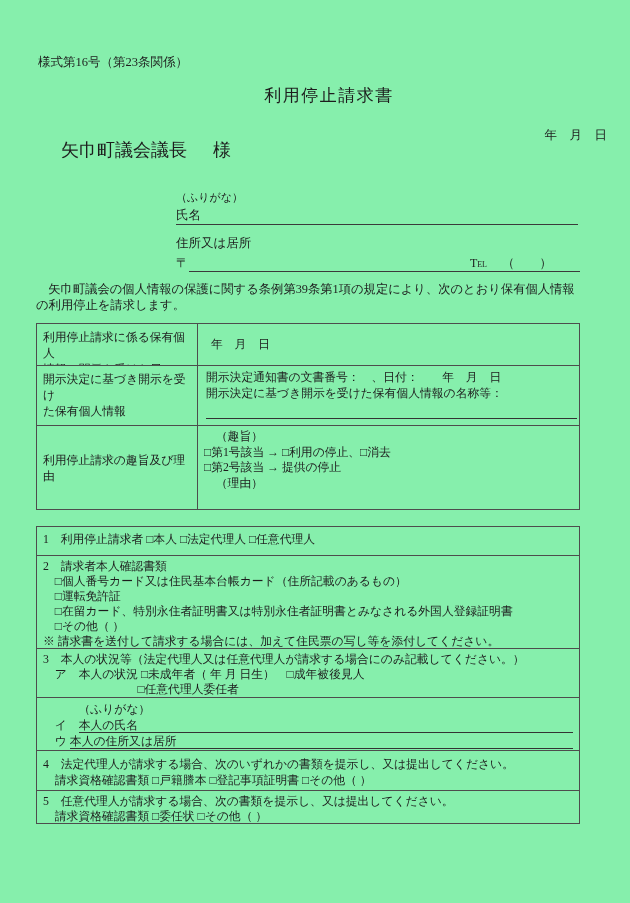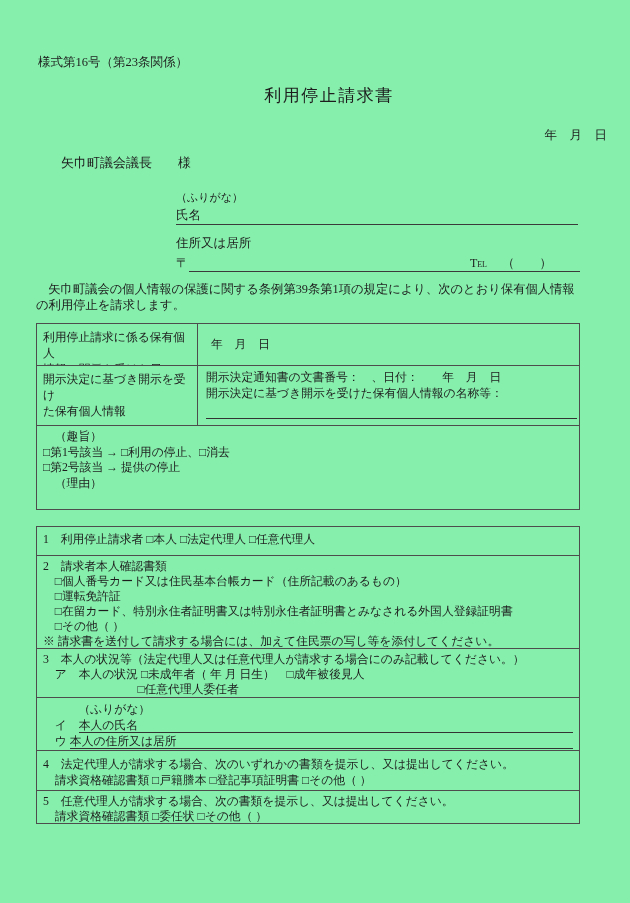--- a/index.html
+++ b/index.html
@@ -11,21 +11,21 @@
     padding-left:28px;
   }
   .abs { position:absolute; }
   .pre { white-space:pre; }
   .prewrap { white-space:pre-wrap; }
 
   
   .form-number { left:38px; top:54px; font-size:12.5px; }
   .form-title  { left:0; right:0; top:84px; text-align:center; font-size:17px; letter-spacing:1.5px; }
   .date-blank  { right:51px; top:127px; font-size:12.5px; }
-  .addressee   { left:61px; top:154px; font-size:13px; }
+  .addressee   { left:61px; top:138px; font-size:18px; }
   .addressee .honorific { margin-left:26px; }
 
   .name-block { left:176px; top:190px; width:402px; }
   .furigana   { font-size:11px; }
   .field-line { display:flex; margin-top:2px; font-size:12.5px; height:17px;flex-direction:column; }
   .field-line .lbl { white-space:pre; }
   .fill { flex:1; border-bottom:1px solid #3a3a3a; }
 
   .addr-block { left:176px; top:235px; width:404px; }
   .addr-label { font-size:12.5px; }
@@ -109,20 +109,21 @@
     <div class="trow r2">
       <div class="lcell prewrap">開示決定に基づき開示を受け
 た保有個人情報</div>
       <div class="rcell">
         <div class="line">開示決定通知書の文書番号：　、日付：　　年　月　日</div>
         <div class="line">開示決定に基づき開示を受けた保有個人情報の名称等：</div>
         <div class="cell-rule"></div>
       </div>
     </div>
     <div class="trow r3">
+      <div class="lcell prewrap">利用停止請求の趣旨及び理由</div>
       <div class="rcell">
         <div class="line">　（趣旨）</div>
         <div class="line">□第1号該当 → □利用の停止、□消去</div>
         <div class="line">□第2号該当 → 提供の停止</div>
         <div class="line">　（理由）</div>
       </div>
     </div>
   </div>
 
   <div class="abs t2">

